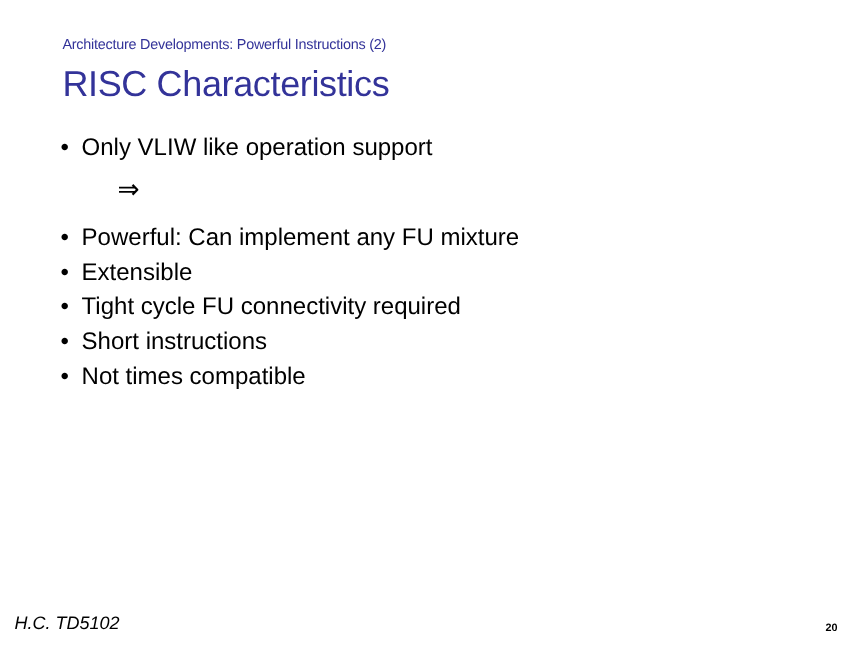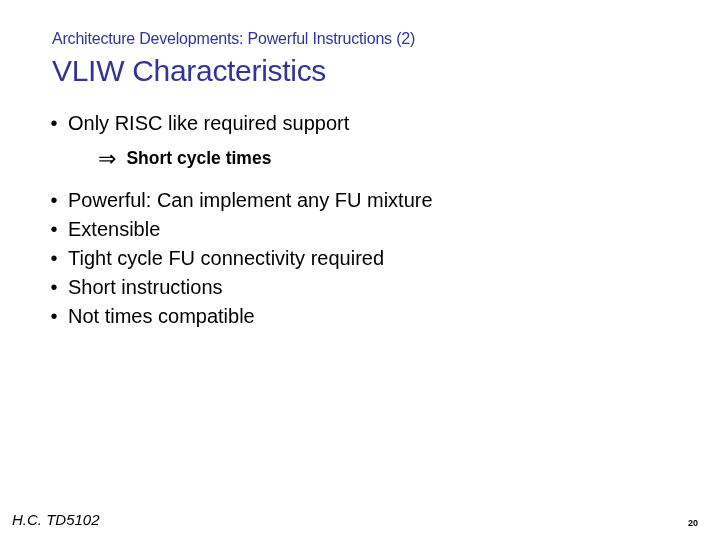--- a/index.html
+++ b/index.html
@@ -1,45 +1,44 @@
 <!DOCTYPE html>
 <html><head>
 <meta charset="utf-8">
 <style>
   * { margin: 0; padding: 0; box-sizing: border-box; }
   html, body { width: 720px; height: 540px; background: #fff; font-family: Arial, Helvetica, sans-serif; color: #000; position: relative; overflow: hidden; }
   .slide { width: 720px; height: 540px; position: relative; }
-  .subtitle { position: absolute; left: 52px; top: 30px; font-size: 16px; color: #333399; font-weight: 400; letter-spacing: -0.2px; }
+  .subtitle { position: absolute; left: 52px; top: 30px; font-size: 12px; color: #333399; font-weight: 400; letter-spacing: -0.2px; }
   .title { position: absolute; left: 52px; top: 54px; font-size: 30px; color: #333399; font-weight: 400; letter-spacing: -0.3px; }
   .body { position: absolute; left: 40px; top: 110px; width: 620px; font-size: 20px; color: #000; line-height: 1.35; }
   .row { display: flex; align-items: flex-start; margin-bottom: 4px; }
   .bull { width: 28px; text-align: center; font-size: 20px; flex-shrink: 0; }
   .txt { flex: 1; }
   .subrow { display: flex; align-items: center; margin: 10px 0 16px 58px; }
   .arrow { font-size: 22px; margin-right: 10px; line-height: 1; }
   .subtxt { font-size: 17.5px; font-weight: 700; }
   .tight { margin-bottom: 2px; }
   .footer-left { position: absolute; left: 12px; bottom: 12px; font-size: 15px; font-style: italic; color: #000; }
   .footer-right { position: absolute; right: 22px; bottom: 12px; font-size: 9px; font-weight: 700; color: #000; }
 </style>
 </head>
 <body>
 <div class="slide">
 
   <div class="subtitle">Architecture Developments: Powerful Instructions (2)</div>
-  <div class="title">VLIW Characteristics</div>
+  <div class="title">RISC Characteristics</div>
 
   <div class="body">
     <div class="row">
       <div class="bull">•</div>
-      <div class="txt">Only RISC like required support</div>
+      <div class="txt">Only VLIW like operation support</div>
     </div>
     <div class="subrow">
       <span class="arrow">⇒</span>
-      <span class="subtxt">Short cycle times</span>
     </div>
     <div class="row tight">
       <div class="bull">•</div>
       <div class="txt">Powerful: Can implement any FU mixture</div>
     </div>
     <div class="row tight">
       <div class="bull">•</div>
       <div class="txt">Extensible</div>
     </div>
     <div class="row tight">

